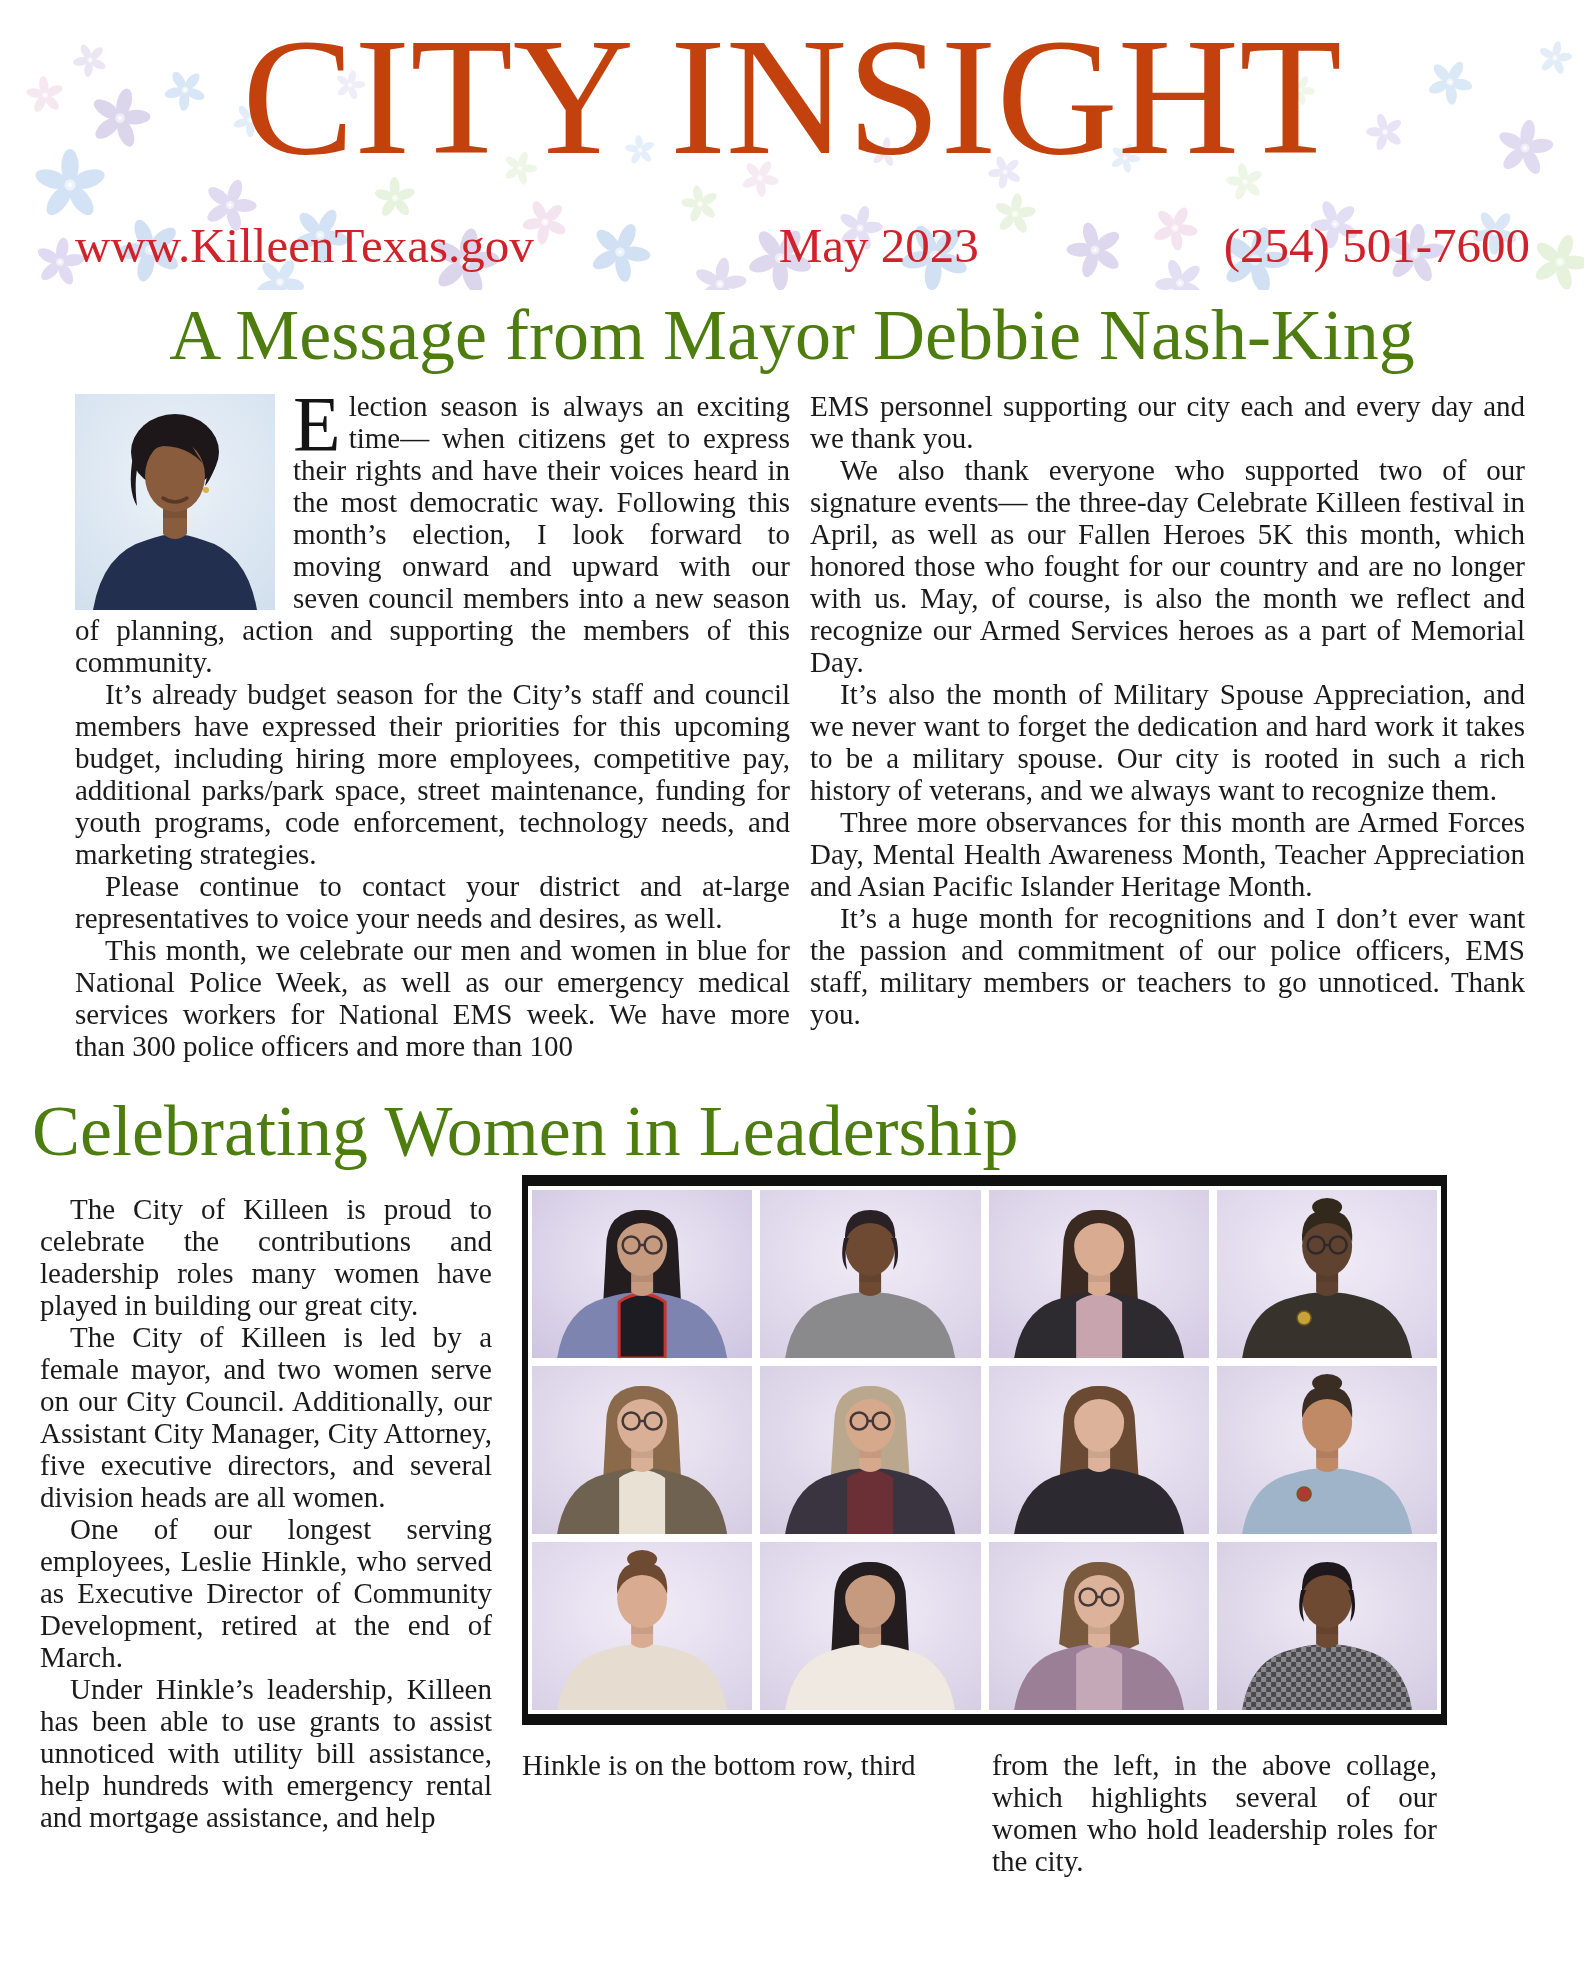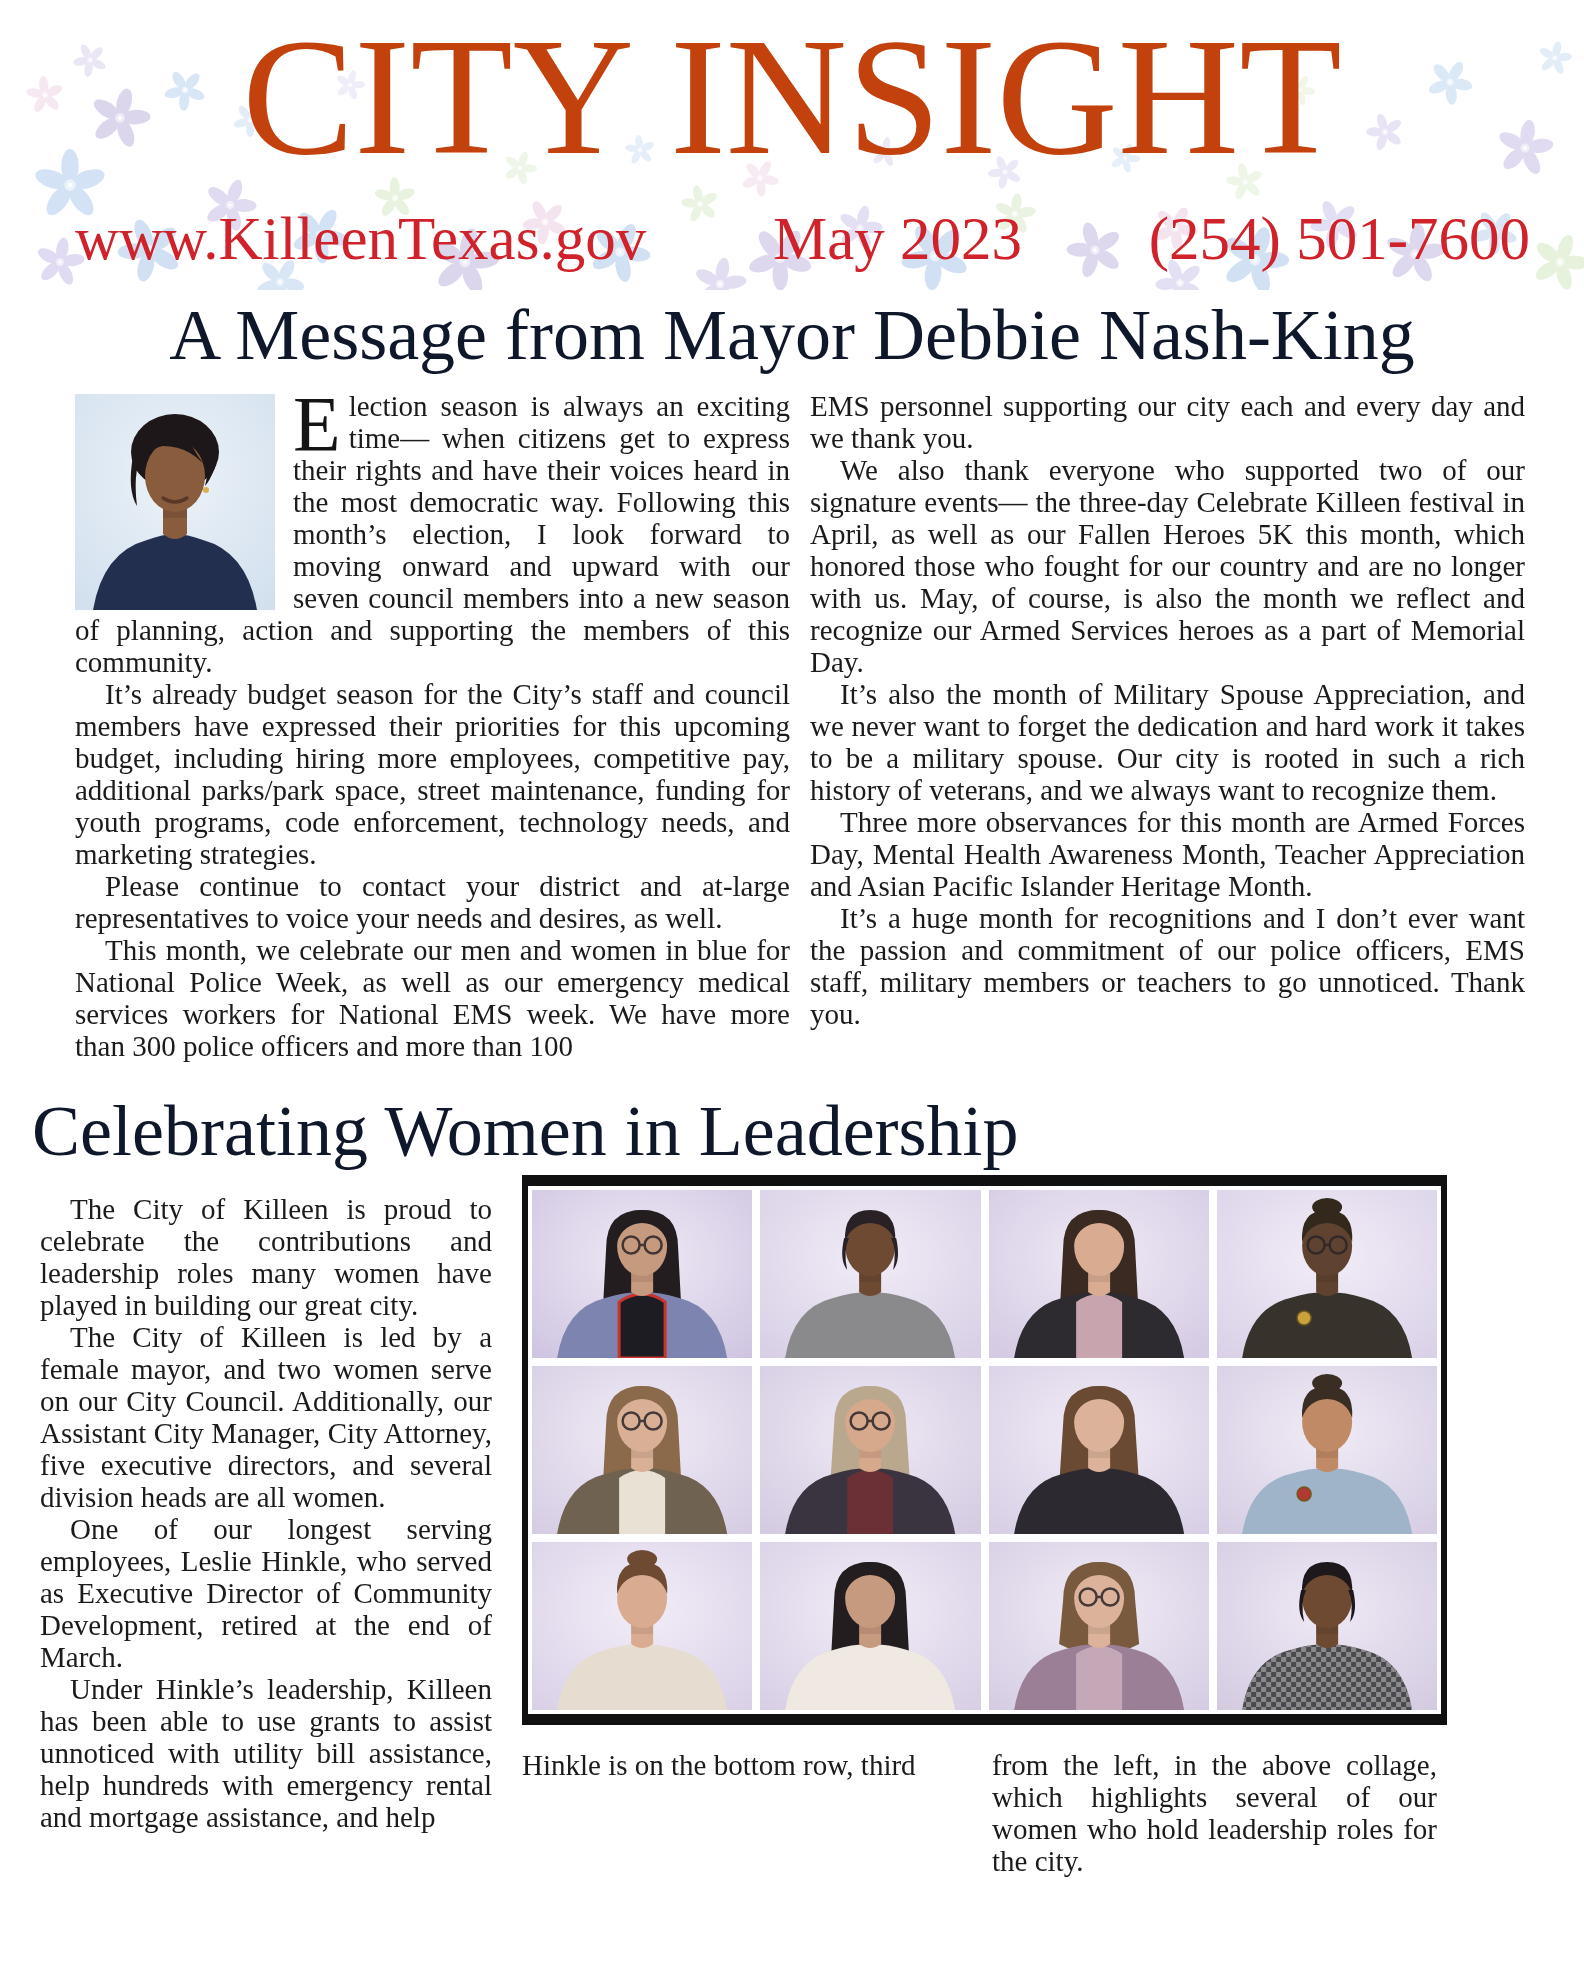--- a/index.html
+++ b/index.html
@@ -4,23 +4,23 @@
 <style>
   html,body{margin:0;padding:0;background:#9a9a9a;}
   .page{position:relative;width:1584px;height:1979px;margin:0 auto;background:#ffffff;
         font-family:"Liberation Serif",serif;color:#1b1b1b;overflow:hidden;}
   
   .masthead{position:relative;height:290px;}
   .flowers{position:absolute;left:0;top:0;width:100%;height:100%;}
   .title{position:relative;margin:0;padding-top:12px;text-align:center;
          font-size:168px;line-height:1.0;font-weight:400;color:#c2410c;}
   .infobar{position:absolute;left:75px;right:54px;bottom:16px;display:flex;
-           justify-content:space-between;align-items:baseline;font-size:61px;color:#d0222a;}
+           justify-content:space-between;align-items:baseline;font-size:49px;color:#d0222a;}
   
-  .heading{font-size:72px;line-height:1.05;font-weight:400;color:#0f172a;margin:0;}
+  .heading{font-size:72px;line-height:1.05;font-weight:400;color:#4d7c0f;margin:0;}
   .article1 .heading{text-align:center;margin-top:8px;}
   
   .cols{display:flex;gap:20px;padding:16px 49px 0 75px;}
   .col{width:715px;font-size:29px;line-height:32px;text-align:justify;}
   .col p{margin:0;text-indent:30px;}
   .col p.first{text-indent:0;}
   .continue [data-list] p:first-child{text-indent:0;}
   .dropcap{float:left;font-size:78px;line-height:60px;padding:4px 8px 0 0;color:#141414;}
   .mayor-photo{float:left;width:200px;height:216px;margin:4px 18px 4px 0;}
   .mayor-photo svg,.portrait svg{display:block;width:100%;height:100%;}

